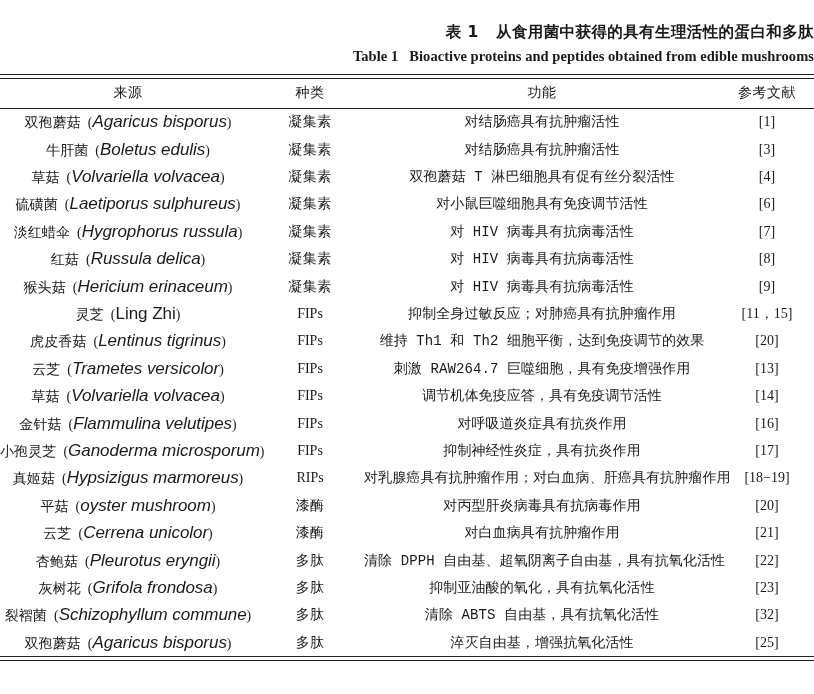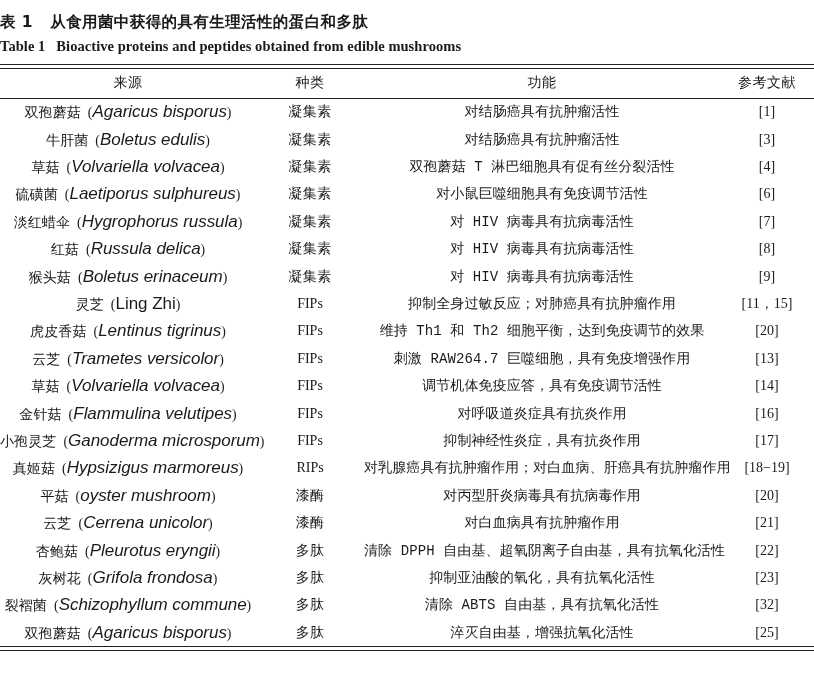--- a/index.html
+++ b/index.html
@@ -18,22 +18,22 @@
   }
 
   #table-figure {
     width: 814px;
     box-sizing: border-box;
     padding: 0;
   }
 
   
   .caption-block {
-    text-align: left;
-    padding-top: 10px;
+    text-align: right;
+    padding-top: 20px;
   }
   .caption-cn {
     font-family: "DejaVu Sans", "Liberation Sans", sans-serif;
     font-size: 15.5px;
     font-weight: bold;
     letter-spacing: 0.4px;
     line-height: 24px;
     white-space: pre;
   }
   .caption-en {
@@ -203,21 +203,21 @@
           <td class="cell-func">对 HIV 病毒具有抗病毒活性</td>
           <td class="cell-ref">[7]</td>
         </tr>
         <tr>
           <td class="cell-source"><span>红菇</span><span class="paren"> (</span><span class="latin">Russula delica</span><span class="paren">)</span></td>
           <td class="cell-kind">凝集素</td>
           <td class="cell-func">对 HIV 病毒具有抗病毒活性</td>
           <td class="cell-ref">[8]</td>
         </tr>
         <tr>
-          <td class="cell-source"><span>猴头菇</span><span class="paren"> (</span><span class="latin">Boletus erinaceum</span><span class="paren">)</span></td>
+          <td class="cell-source"><span>猴头菇</span><span class="paren"> (</span><span class="latin">Hericium erinaceum</span><span class="paren">)</span></td>
           <td class="cell-kind">凝集素</td>
           <td class="cell-func">对 HIV 病毒具有抗病毒活性</td>
           <td class="cell-ref">[9]</td>
         </tr>
         <tr>
           <td class="cell-source"><span>灵芝</span><span class="paren"> (</span><span class="latin" style="font-style: normal; margin-top: 12px;">Ling Zhi</span><span class="paren">)</span></td>
           <td class="cell-kind latin-kind">FIPs</td>
           <td class="cell-func">抑制全身过敏反应；对肺癌具有抗肿瘤作用</td>
           <td class="cell-ref">[11，15]</td>
         </tr>

